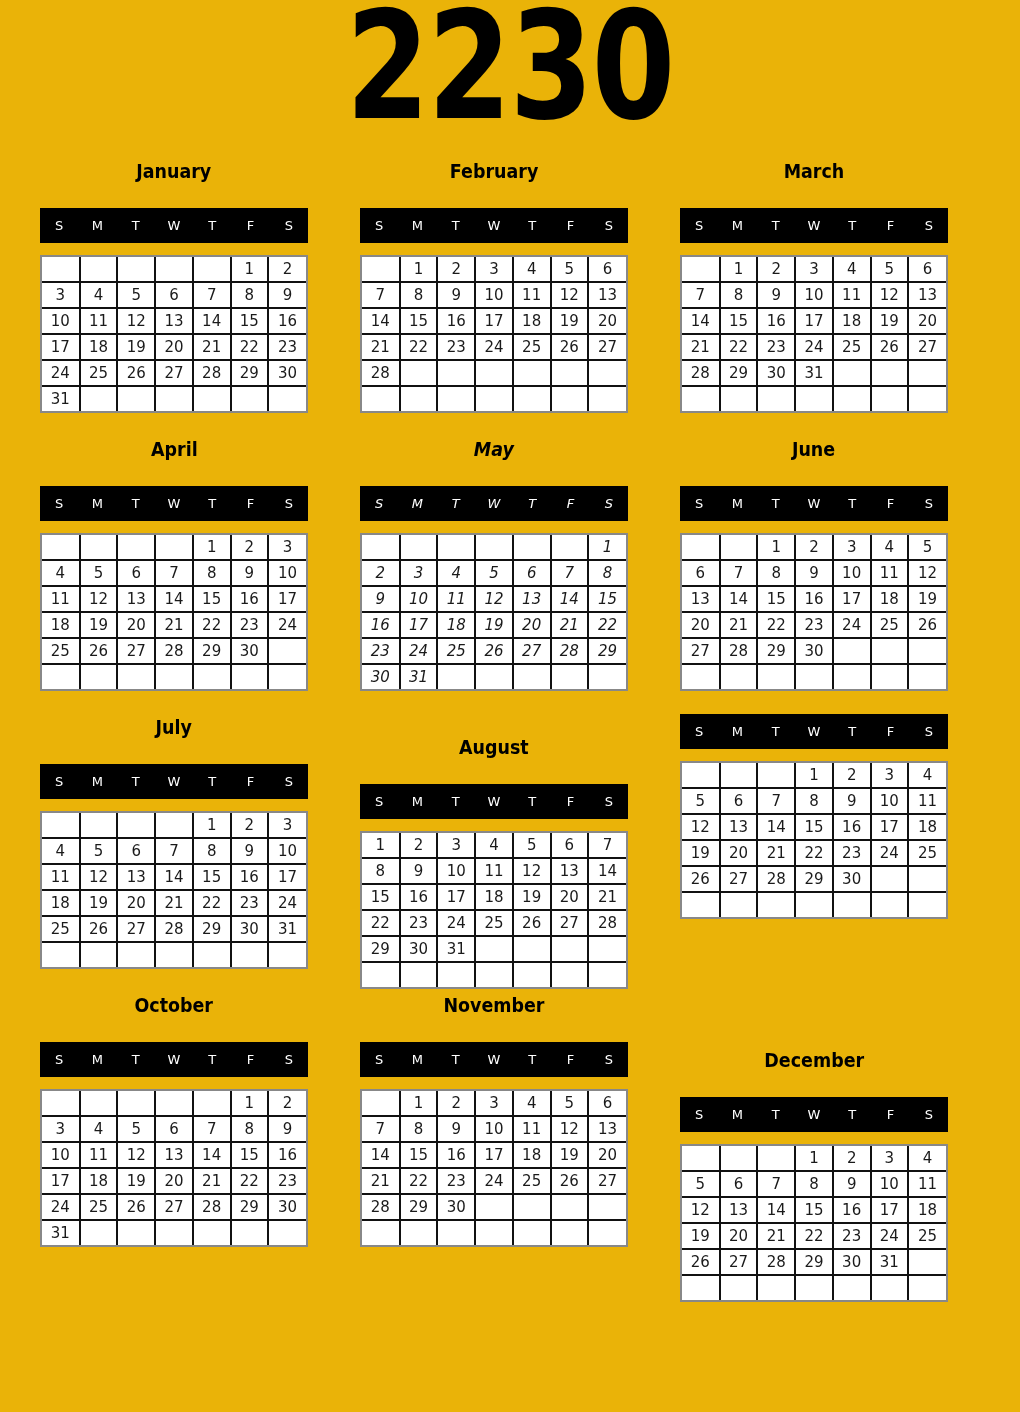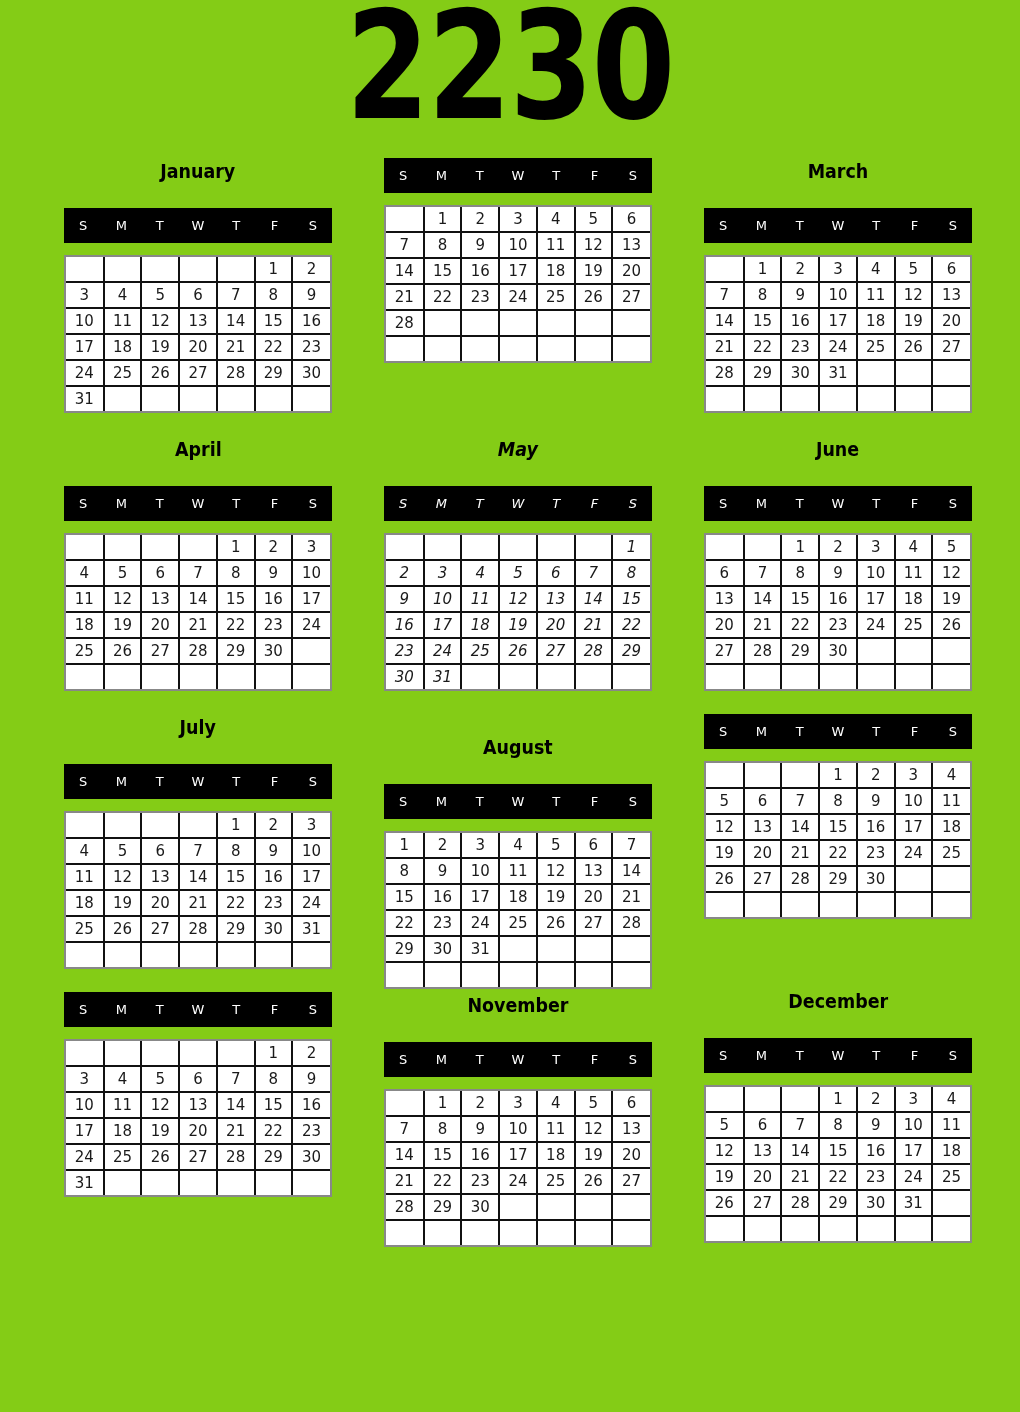--- a/index.html
+++ b/index.html
@@ -4,21 +4,21 @@
 <style>
   html, body {
     margin: 0;
     padding: 0;
     background: #ffffff;
   }
   .page {
     position: relative;
     width: 1020px;
     height: 1412px;
-    background: #84cc16;
+    background: #eab308;
     font-family: "DejaVu Sans", sans-serif;
     overflow: hidden;
   }
   .year-title-wrap {
     position: absolute;
     top: -14px;
     left: 0;
     width: 1020px;
     height: 160px;
     display: flex;
@@ -31,21 +31,20 @@
     color: #000000;
     letter-spacing: -2px;
     transform: scaleX(0.80);
     transform-origin: center;
     line-height: 1;
     white-space: nowrap;
   }
   .month {
     position: absolute;
     width: 268px;
-    margin-left: 24px;
   }
   .month-title-wrap {
     height: 50px;
     display: flex;
     align-items: center;
     justify-content: center;
   }
   .month-title {
     font-size: 19px;
     font-weight: bold;
@@ -166,20 +165,23 @@
                 <td></td>
                 <td></td>
                 <td></td>
               </tr>
             </tbody>
           </table>
     </div>
   </div>
 
   <div class="month" style="left: 360px; top: 146px;">
+    <div class="month-title-wrap">
+      <div class="month-title">February</div>
+    </div>
     <div class="dow-header">
           <div class="dow-cell">S</div>
           <div class="dow-cell">M</div>
           <div class="dow-cell">T</div>
           <div class="dow-cell">W</div>
           <div class="dow-cell">T</div>
           <div class="dow-cell">F</div>
           <div class="dow-cell">S</div>
         </div>
     <div class="grid-wrap">
@@ -760,20 +762,23 @@
                 <td></td>
                 <td></td>
                 <td></td>
               </tr>
             </tbody>
           </table>
     </div>
   </div>
 
   <div class="month" style="left: 40px; top: 980px;">
+    <div class="month-title-wrap">
+      <div class="month-title">October</div>
+    </div>
     <div class="dow-header">
           <div class="dow-cell">S</div>
           <div class="dow-cell">M</div>
           <div class="dow-cell">T</div>
           <div class="dow-cell">W</div>
           <div class="dow-cell">T</div>
           <div class="dow-cell">F</div>
           <div class="dow-cell">S</div>
         </div>
     <div class="grid-wrap">
@@ -906,21 +911,21 @@
                 <td></td>
                 <td></td>
                 <td></td>
                 <td></td>
               </tr>
             </tbody>
           </table>
     </div>
   </div>
 
-  <div class="month" style="left: 680px; top: 976px;">
+  <div class="month" style="left: 680px; top: 1035px;">
     <div class="month-title-wrap">
       <div class="month-title">December</div>
     </div>
     <div class="dow-header">
           <div class="dow-cell">S</div>
           <div class="dow-cell">M</div>
           <div class="dow-cell">T</div>
           <div class="dow-cell">W</div>
           <div class="dow-cell">T</div>
           <div class="dow-cell">F</div>

